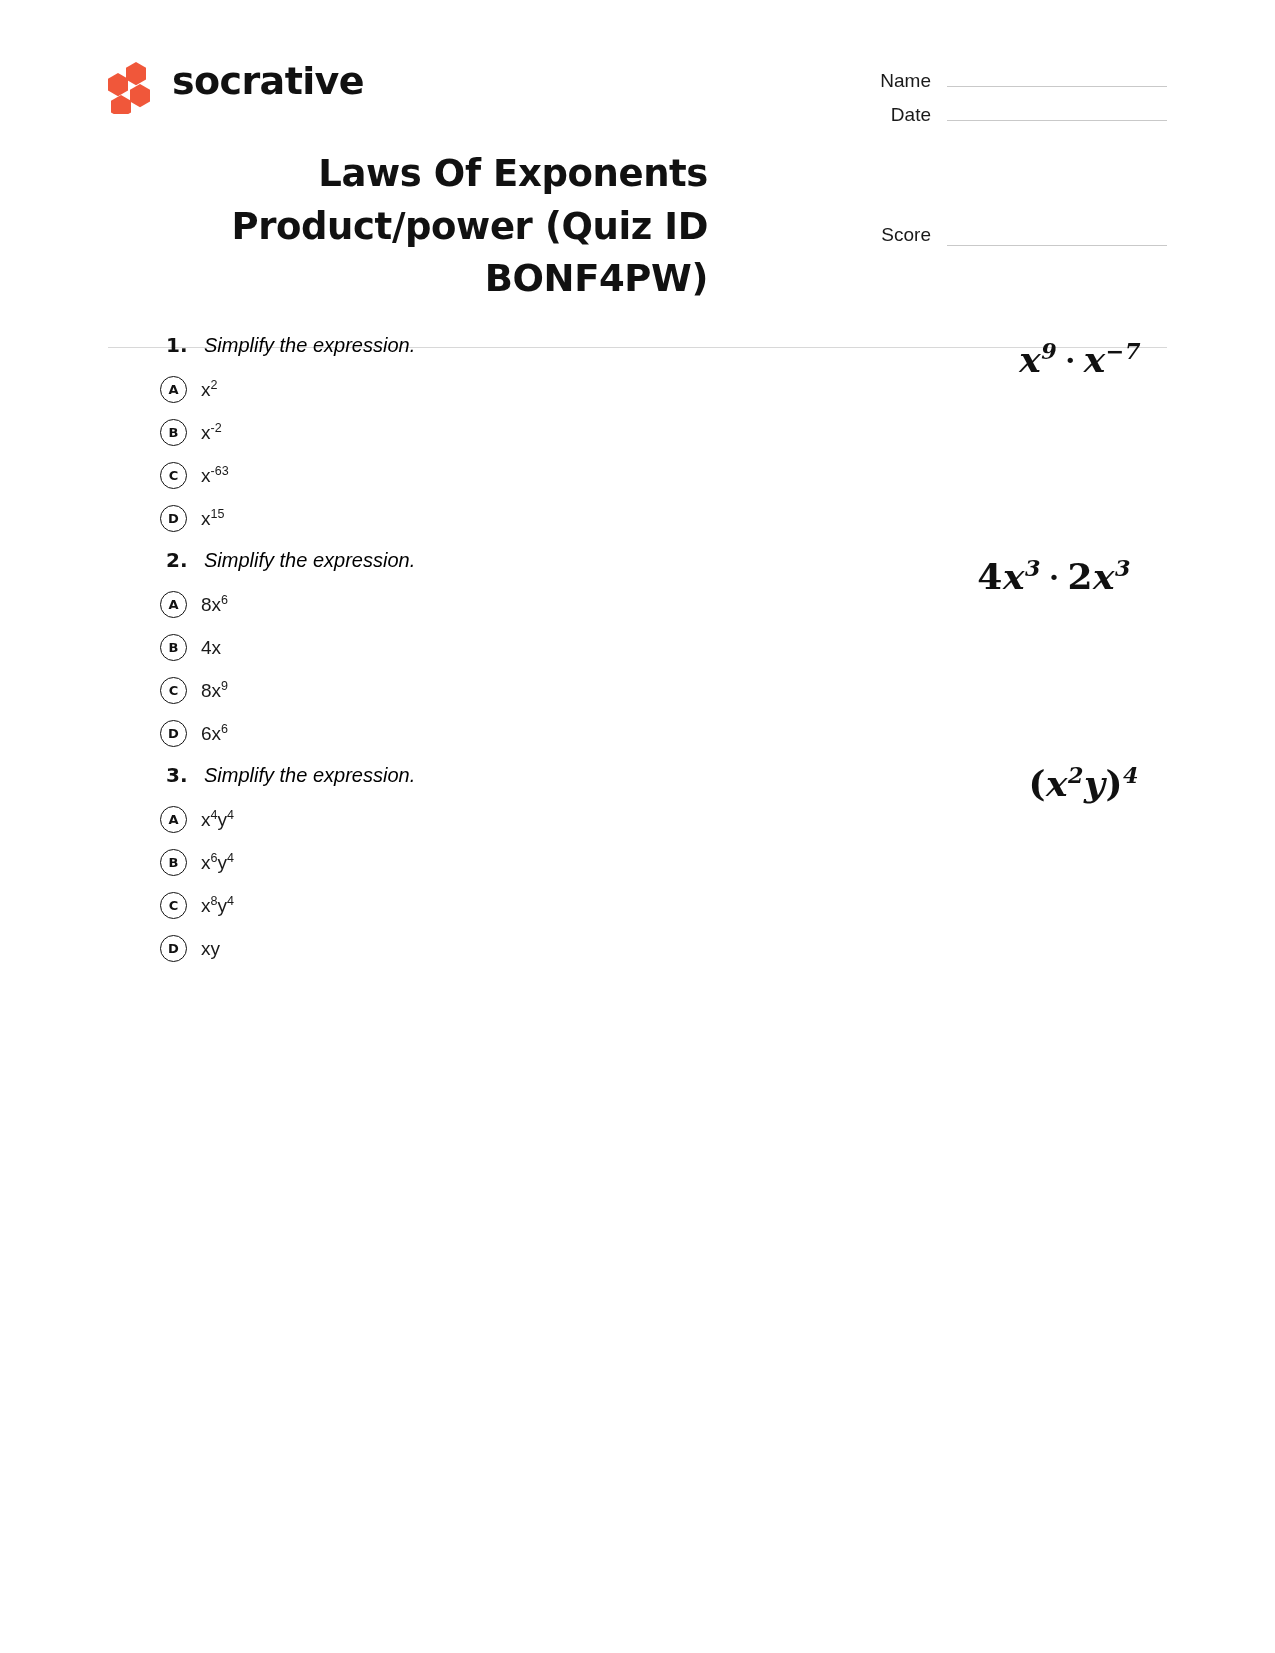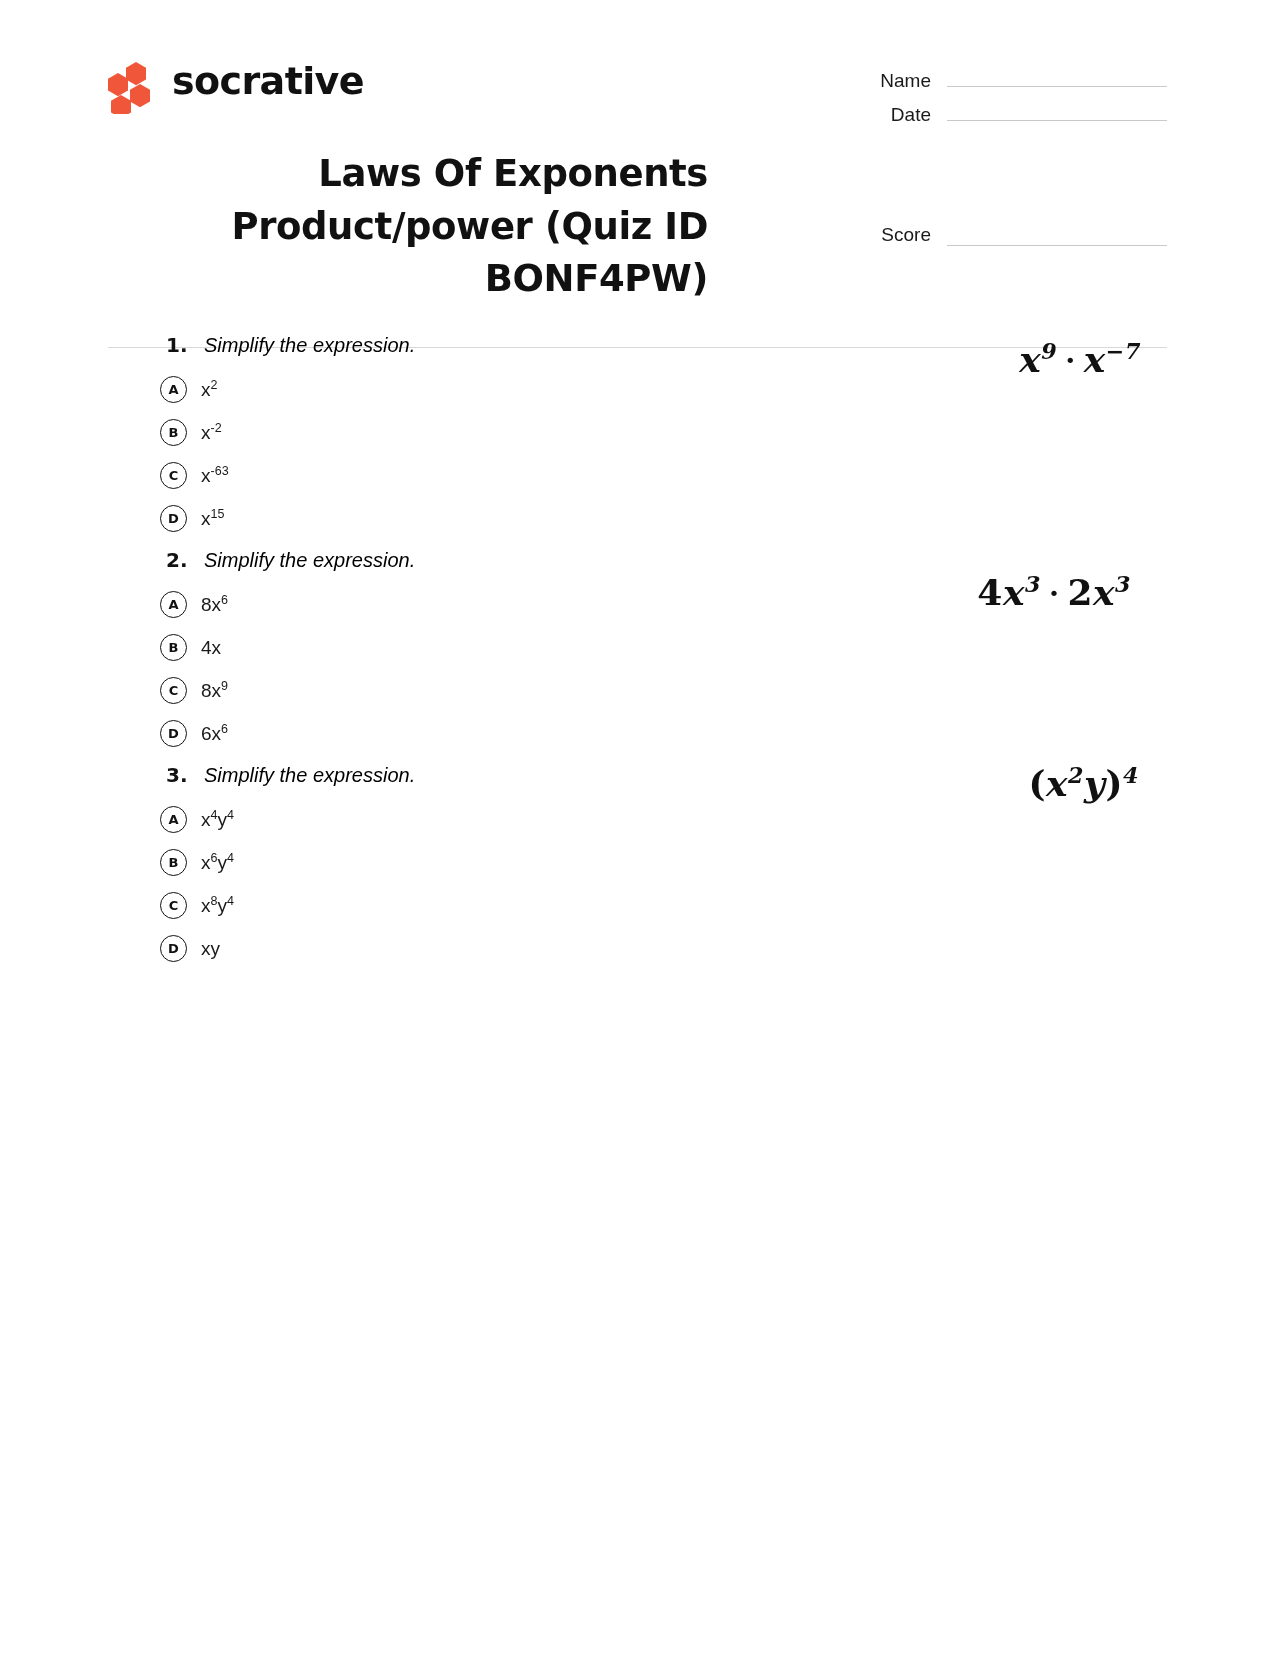--- a/index.html
+++ b/index.html
@@ -188,21 +188,21 @@
     font-style: normal;
   }
   .q-expression .dot {
     margin: 0 8px;
     font-size: 0.8em;
     vertical-align: 0.08em;
   }
 
   
   #q1 .q-expression { top: 6px; right: 26px; }
-  #q2 .q-expression { top: 24px; right: 36px; }
+  #q2 .q-expression { top: 8px; right: 36px; }
   #q3 .q-expression { top: 0px; right: 28px; }
 </style>
 </head>
 <body>
 
 <div class="page">
 
   <div class="header">
 
     <div class="brand">

